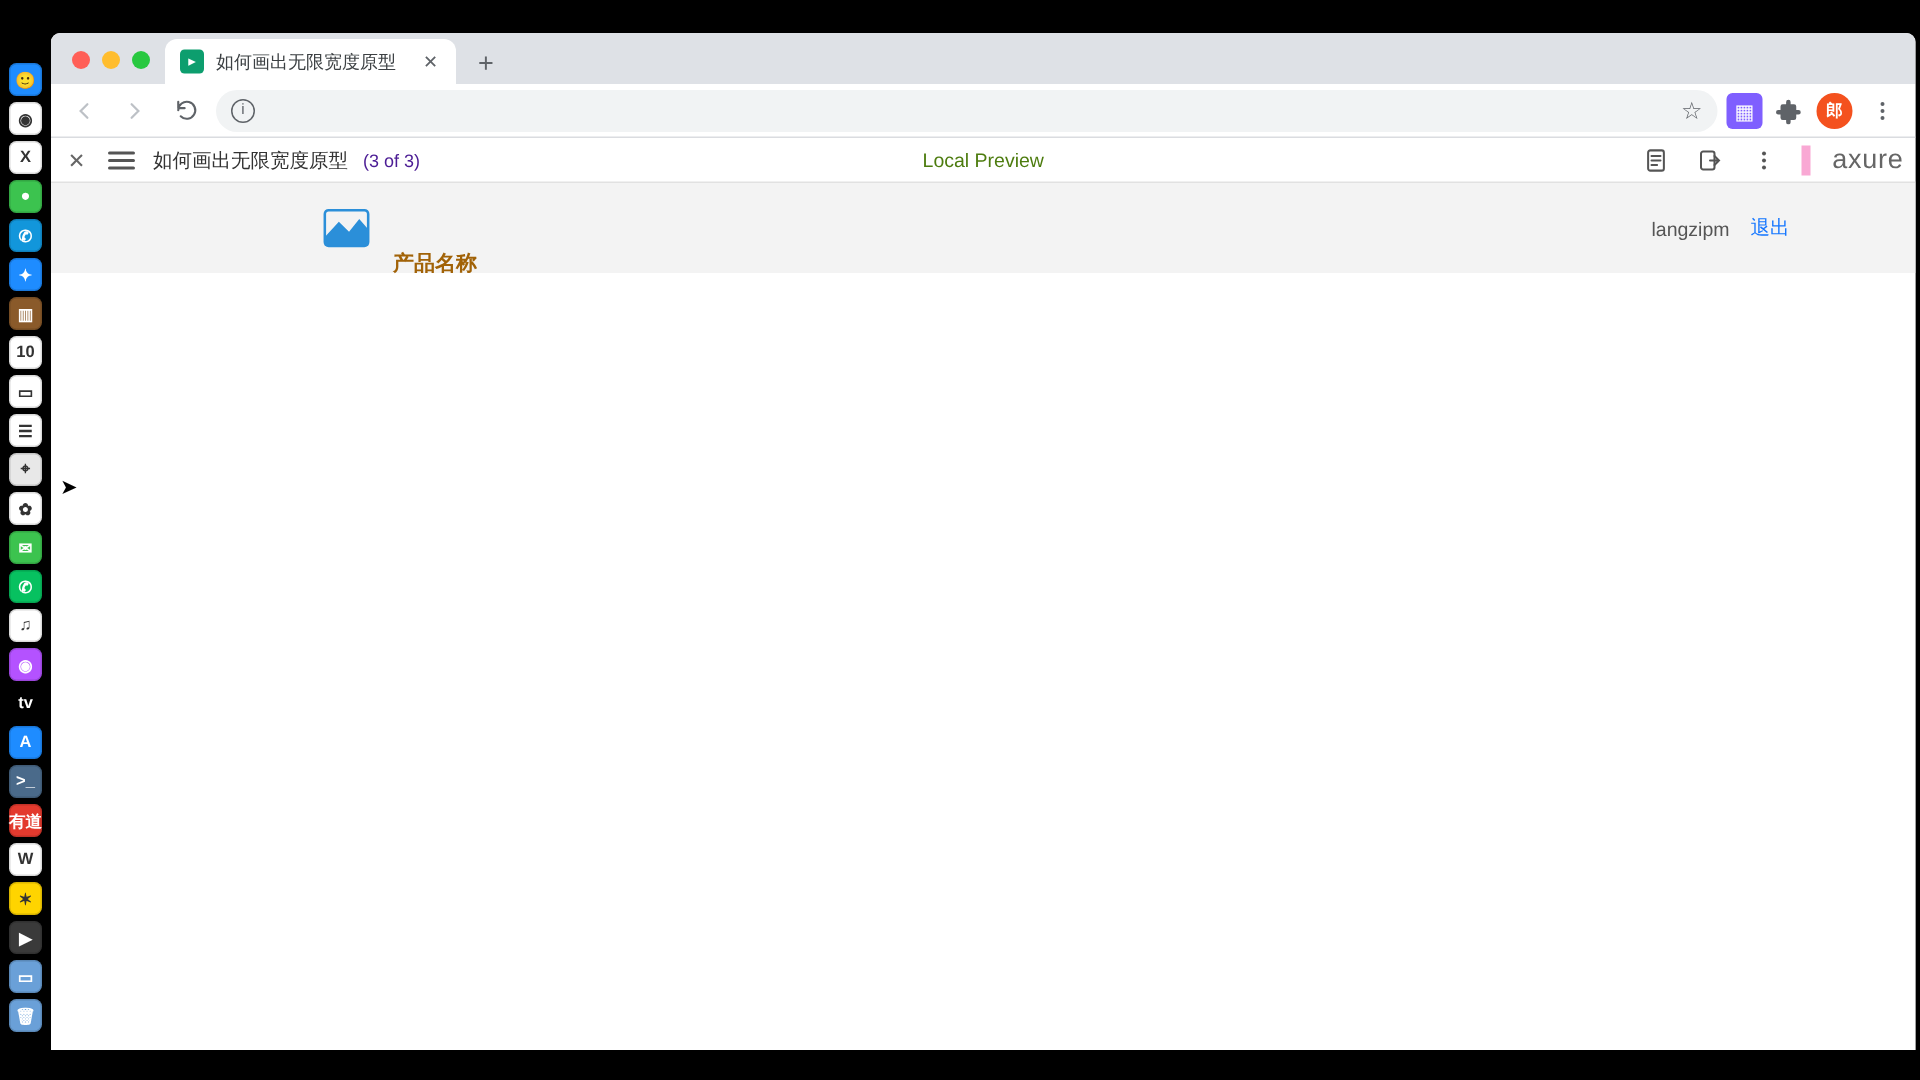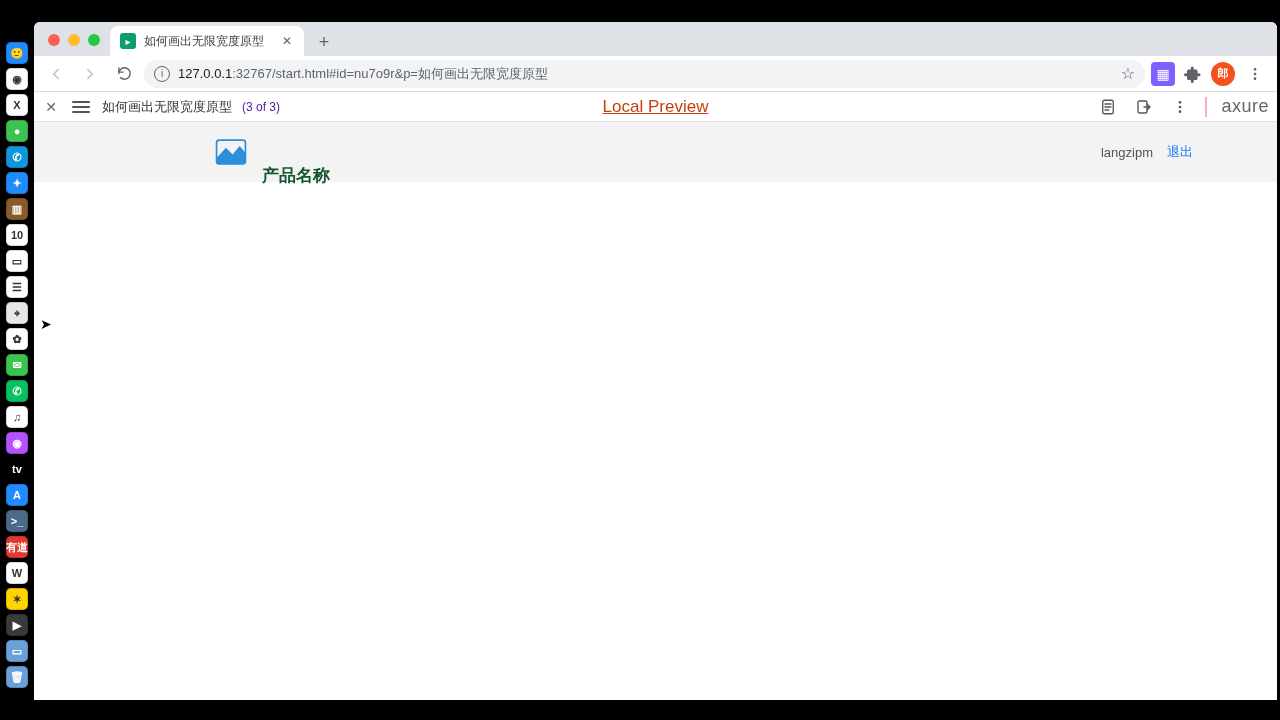--- a/index.html
+++ b/index.html
@@ -65,34 +65,34 @@
   
   .axure-bar {
     height: 30px; border-bottom:1px solid #e1e1e1; background:#fff;
     display:flex; align-items:center; padding:0 8px; gap:10px;
     font-size:13px; color:#333; position:relative;
   }
   .ax-close { width:18px;height:18px;display:flex;align-items:center;justify-content:center;color:#666;font-size:14px;}
   .ax-menu  { width:22px;height:22px;display:flex;align-items:center;justify-content:center;color:#555;}
   .ax-title { color:#333; }
   .ax-count { color:#4c1d95; font-size:12px; }
-  .ax-center { position:absolute; left:50%; transform:translateX(-50%); color:#c2410c; font-size:17px;text-decoration:underline;}
+  .ax-center { position:absolute; left:50%; transform:translateX(-50%); color:#4d7c0f; font-size:13px;}
   .ax-right { margin-left:auto; display:flex; align-items:center; gap:14px; }
   .ax-iconbtn { width:22px;height:22px;display:flex;align-items:center;justify-content:center;color:#555;}
-  .ax-logo { font-size:18px; color:#666; letter-spacing:.5px; padding-left:14px; border-left:2px solid #f9a8d4; height:20px; display:flex; align-items:center;}
+  .ax-logo { font-size:18px; color:#666; letter-spacing:.5px; padding-left:14px; border-left:6px solid #f9a8d4; height:20px; display:flex; align-items:center;}
 
   
   .page { position:absolute; left:0; right:0; top:100px; bottom:0; background:#fff; }
   .page-header {
     height: 60px; background:#f3f3f3; display:flex; align-items:center;
     padding:0 24px 0 180px; gap:14px;
   }
   .product-icon { width:34px;height:30px; position:relative; }
   .product-icon svg { width:100%; height:100%; }
-  .product-name { font-size:17px; font-weight:700; color:#14532d;margin-top:47px; }
+  .product-name { font-size:14px; font-weight:700; color:#a16207;margin-top:47px; }
   .page-header .spacer { flex:1; }
   .user-block { display:flex; align-items:center; gap:14px; font-size:13px; padding-right:60px;}
   .user-name { color:#555; }
   .logout { color:#1677ff; cursor:pointer; }
 
   
   .cursor-arrow { position:absolute; left:6px; top:194px; font-size:14px; color:#000; z-index:60; pointer-events:none;}
 
   svg { display:block; }
 </style>
@@ -156,23 +156,20 @@
         </svg>
     </div>
     <div class="nav-btn">
       <svg width="17" height="17" viewBox="0 0 24 24">
           <path d="M4 12a8 8 0 1 1 2.34 5.66M4 4v6h6" fill="none" stroke="currentColor" stroke-width="2" stroke-linecap="round" stroke-linejoin="round"></path>
         </svg>
     </div>
 
     <div class="omnibox">
       <div class="info-icon">i</div>
-      <span>
-        <span class="url-host">127.0.0.1</span><span class="url-rest">:32767</span><span class="url-rest">/start.html#id=nu7o9r&amp;p=如何画出无限宽度原型</span>
-      </span>
       <span style="flex:1"></span>
       <span class="omni-star">☆</span>
     </div>
 
     <div class="ext-icon" style="background:#7f5fff;color:#fff">▦</div>
     <div class="ext-icon" style="color:#5f6368">
       <svg width="18" height="18" viewBox="0 0 24 24">
           <path fill="currentColor" d="M20 11h-2V8a2 2 0 0 0-2-2h-3V4a2 2 0 1 0-4 0v2H6a2 2 0 0 0-2 2v3H2a2 2 0 1 0 0 4h2v3a2 2 0 0 0 2 2h3v2a2 2 0 1 0 4 0v-2h3a2 2 0 0 0 2-2v-3h2a2 2 0 1 0 0-4z"></path>
         </svg>
     </div>

